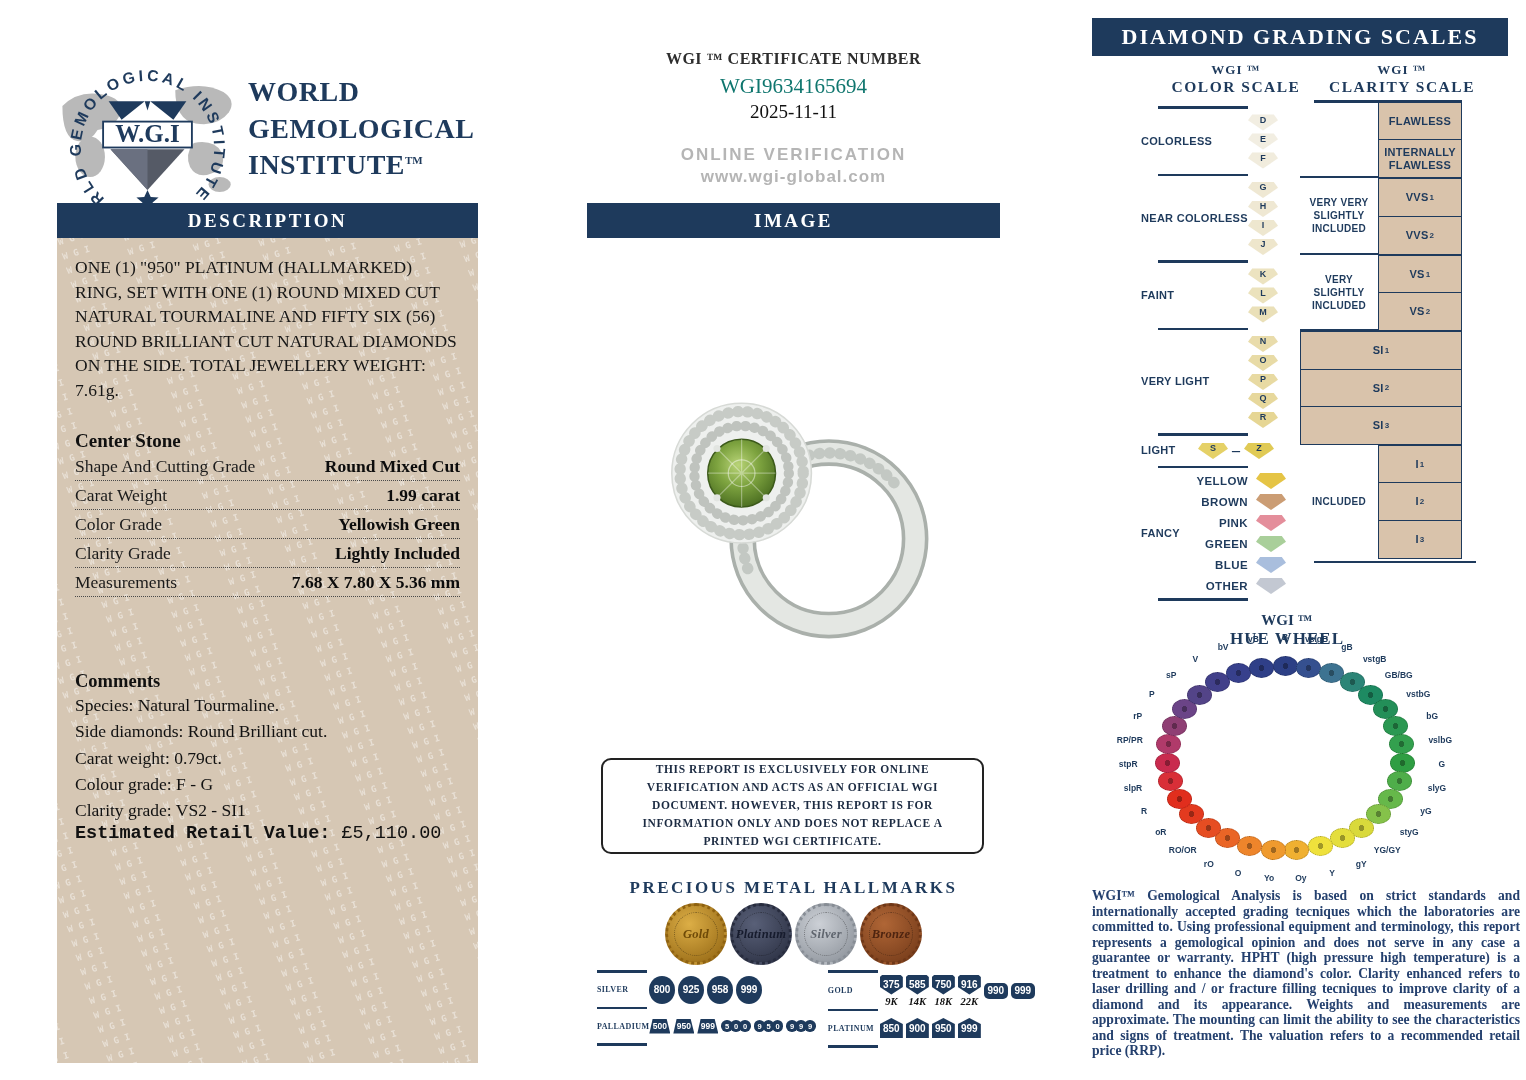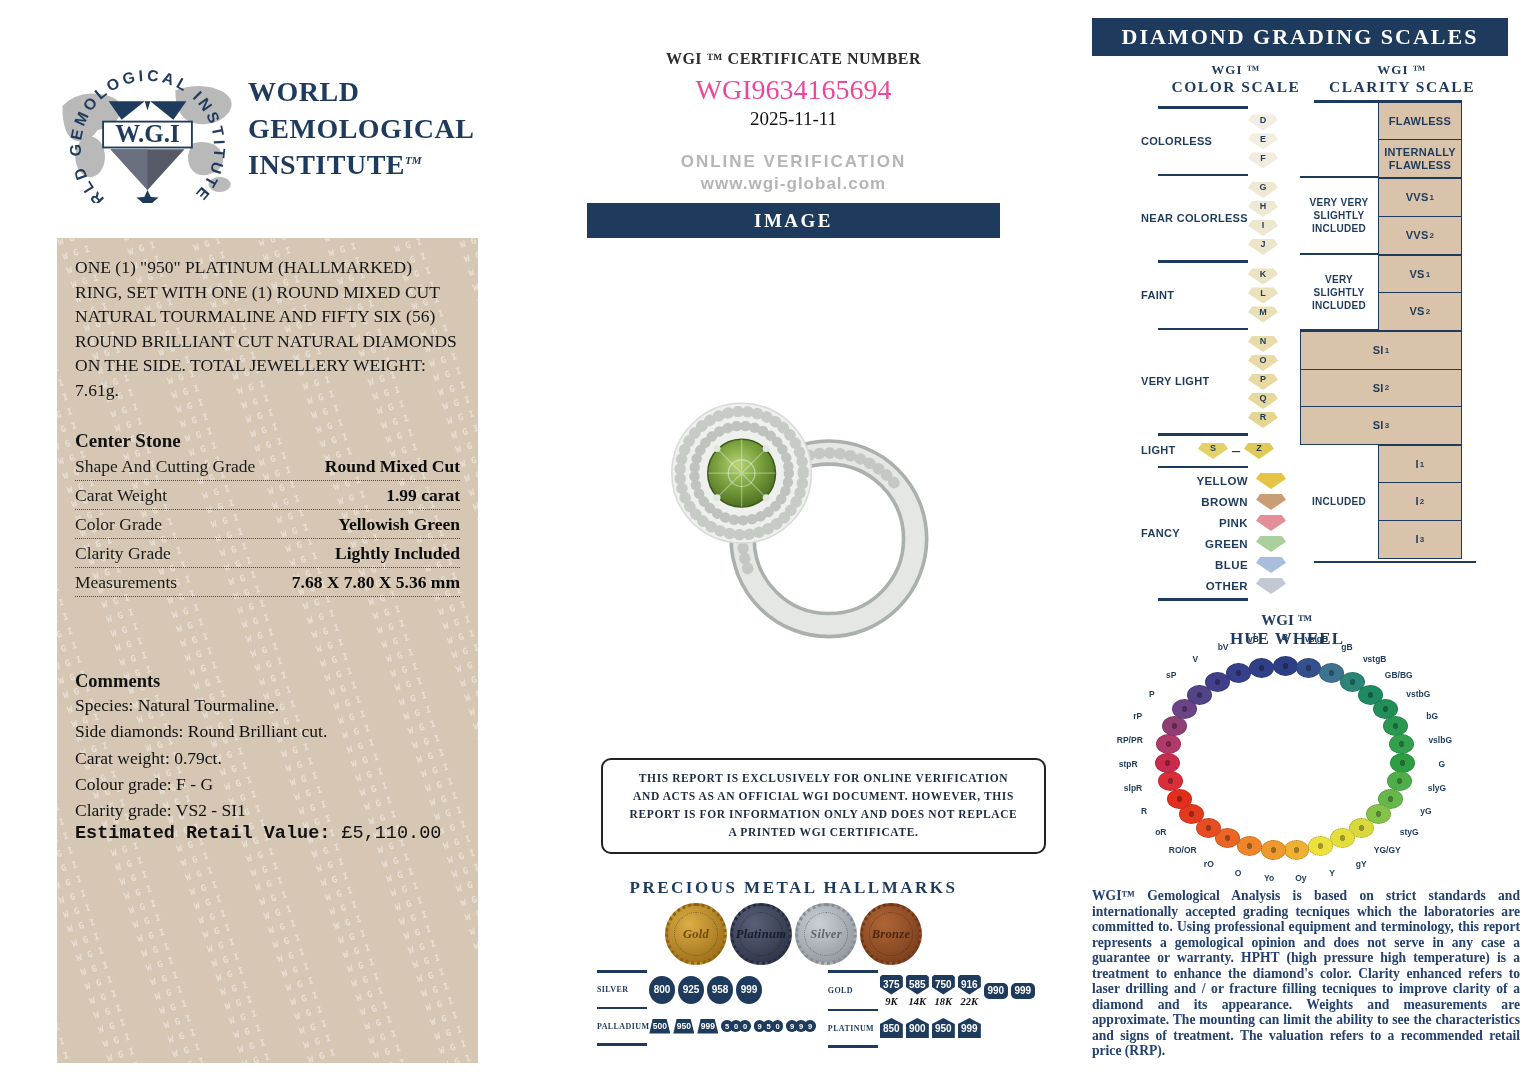--- a/index.html
+++ b/index.html
@@ -4,21 +4,21 @@
 <style>
   html,body{margin:0;padding:0;background:#ffffff;}
   .page{position:relative;width:1526px;height:1080px;background:#fff;overflow:hidden;
         font-family:"Liberation Serif","DejaVu Serif",serif;color:#111;}
   .sans{font-family:"Liberation Sans","DejaVu Sans",sans-serif;}
 
   
   .logo-row{position:absolute;left:55px;top:55px;width:425px;height:148px;display:flex;align-items:center;}
   .logo-svg{flex:0 0 185px;height:148px;}
   .org-title{margin-left:8px;font-weight:700;font-size:28px;line-height:1.32;color:#1e3a5c;letter-spacing:.5px;}
-  .org-title .tm{font-size:11px;vertical-align:super;letter-spacing:0;font-style:italic;}
+  .org-title .tm{font-size:11px;vertical-align:super;letter-spacing:0;}
 
   .bar{position:absolute;background:#1e3a5c;color:#fff;display:flex;align-items:center;justify-content:center;
        font-weight:700;letter-spacing:2.5px;}
   .bar-desc{left:57px;top:203px;width:421px;height:35px;font-size:19px;}
   .bar-img{left:587px;top:203px;width:413px;height:35px;font-size:19px;}
   .bar-right{left:1092px;top:18px;width:416px;height:38px;font-size:22px;letter-spacing:2px;}
 
   .panel{position:absolute;left:57px;top:238px;width:421px;height:825px;background:#d6c7b4;overflow:hidden;}
   .wm{position:absolute;inset:-42% -30%;transform:rotate(-17deg);color:rgba(255,255,255,.45);
       font:700 9px "DejaVu Sans Mono",monospace;letter-spacing:6px;word-spacing:15px;line-height:15px;
@@ -31,26 +31,26 @@
   .rl{color:#1b1b1b;}
   .rv{font-weight:700;color:#0c0c0c;}
   .comments-title{margin-top:74px;font-weight:700;font-size:18.5px;}
   .cmt{font-size:17.5px;line-height:1.5;}
   .retail{font-size:18.5px;font-family:Liberation Mono, monospace;}
   .retail b{font-weight:700;}
 
   
   .cert-block{position:absolute;left:587px;top:50px;width:413px;text-align:center;}
   .cert-label{font-weight:700;font-size:16px;color:#2e2e2e;letter-spacing:.5px;}
-  .cert-number{font-size:28px;color:#ec4899;margin-top:6px;}
+  .cert-number{font-size:21px;color:#0f766e;margin-top:6px;}
   .cert-date{font-size:19px;margin-top:2px;}
   .verif-title{margin-top:22px;font-weight:700;font-size:17px;color:#b5b5b5;letter-spacing:2px;}
   .verif-url{font-weight:700;font-size:17px;color:#b5b5b5;letter-spacing:1px;margin-top:2px;cursor:pointer;}
   .ring-wrap{position:absolute;left:610px;top:352px;width:370px;height:320px;}
-  .disclaimer{position:absolute;left:601px;top:758px;width:445px;height:96px;border:2px solid #222;
+  .disclaimer{position:absolute;left:601px;top:758px;width:383px;height:96px;border:2px solid #222;
               border-radius:10px;display:flex;align-items:center;justify-content:center;text-align:center;
               padding:6px 26px;box-sizing:border-box;font-weight:700;font-size:11.5px;letter-spacing:.6px;
               line-height:1.55;color:#1c2b42;}
   .hm-title{position:absolute;left:587px;top:878px;width:413px;text-align:center;font-weight:700;
             font-size:17px;color:#1e3a5c;letter-spacing:2.5px;}
   .medals{position:absolute;left:587px;top:903px;width:413px;display:flex;justify-content:center;gap:3px;}
   .medal{position:relative;width:62px;height:62px;border-radius:50%;border:3px dotted rgba(0,0,0,.35);
          box-sizing:border-box;display:flex;align-items:center;justify-content:center;}
   .medal-inner{position:absolute;inset:6px;border-radius:50%;border:1.5px dotted rgba(0,0,0,.35);}
   .medal-label{font-weight:700;font-size:12.5px;font-style:italic;letter-spacing:.3px;}
@@ -159,20 +159,21 @@
       </g>
       <polygon fill="#1e3a5c" points="100,146 103.5,153.5 112,154 105.5,159.5 107.5,168 100,163 92.5,168 94.5,159.5 88,154 96.5,153.5"></polygon>
     </svg>
     <div class="org-title">
       <div>WORLD</div>
       <div>GEMOLOGICAL</div>
       <div><span>INSTITUTE</span><span class="tm">TM</span></div>
     </div>
   </div>
 
+  <div class="bar bar-desc">DESCRIPTION</div>
 
   <div class="panel">
     <div class="wm">WGI  WGI  WGI  WGI  WGI  WGI  WGI  WGI  WGI  WGI  WGI  WGI  WGI  WGI  WGI  WGI  WGI  WGI  WGI  WGI  WGI  WGI  WGI  WGI  WGI  WGI  WGI  WGI  WGI  WGI  WGI  WGI  WGI  WGI  WGI  WGI  WGI  WGI  WGI  WGI  WGI  WGI  WGI  WGI  WGI  WGI  WGI  WGI  WGI  WGI  WGI  WGI  WGI  WGI  WGI  WGI  WGI  WGI  WGI  WGI  WGI  WGI  WGI  WGI  WGI  WGI  WGI  WGI  WGI  WGI  WGI  WGI  WGI  WGI  WGI  WGI  WGI  WGI  WGI  WGI  WGI  WGI  WGI  WGI  WGI  WGI  WGI  WGI  WGI  WGI  WGI  WGI  WGI  WGI  WGI  WGI  WGI  WGI  WGI  WGI  WGI  WGI  WGI  WGI  WGI  WGI  WGI  WGI  WGI  WGI  WGI  WGI  WGI  WGI  WGI  WGI  WGI  WGI  WGI  WGI  WGI  WGI  WGI  WGI  WGI  WGI  WGI  WGI  WGI  WGI  WGI  WGI  WGI  WGI  WGI  WGI  WGI  WGI  WGI  WGI  WGI  WGI  WGI  WGI  WGI  WGI  WGI  WGI  WGI  WGI  WGI  WGI  WGI  WGI  WGI  WGI  WGI  WGI  WGI  WGI  WGI  WGI  WGI  WGI  WGI  WGI  WGI  WGI  WGI  WGI  WGI  WGI  WGI  WGI  WGI  WGI  WGI  WGI  WGI  WGI  WGI  WGI  WGI  WGI  WGI  WGI  WGI  WGI  WGI  WGI  WGI  WGI  WGI  WGI  WGI  WGI  WGI  WGI  WGI  WGI  WGI  WGI  WGI  WGI  WGI  WGI  WGI  WGI  WGI  WGI  WGI  WGI  WGI  WGI  WGI  WGI  WGI  WGI  WGI  WGI  WGI  WGI  WGI  WGI  WGI  WGI  WGI  WGI  WGI  WGI  WGI  WGI  WGI  WGI  WGI  WGI  WGI  WGI  WGI  WGI  WGI  WGI  WGI  WGI  WGI  WGI  WGI  WGI  WGI  WGI  WGI  WGI  WGI  WGI  WGI  WGI  WGI  WGI  WGI  WGI  WGI  WGI  WGI  WGI  WGI  WGI  WGI  WGI  WGI  WGI  WGI  WGI  WGI  WGI  WGI  WGI  WGI  WGI  WGI  WGI  WGI  WGI  WGI  WGI  WGI  WGI  WGI  WGI  WGI  WGI  WGI  WGI  WGI  WGI  WGI  WGI  WGI  WGI  WGI  WGI  WGI  WGI  WGI  WGI  WGI  WGI  WGI  WGI  WGI  WGI  WGI  WGI  WGI  WGI  WGI  WGI  WGI  WGI  WGI  WGI  WGI  WGI  WGI  WGI  WGI  WGI  WGI  WGI  WGI  WGI  WGI  WGI  WGI  WGI  WGI  WGI  WGI  WGI  WGI  WGI  WGI  WGI  WGI  WGI  WGI  WGI  WGI  WGI  WGI  WGI  WGI  WGI  WGI  WGI  WGI  WGI  WGI  WGI  WGI  WGI  WGI  WGI  WGI  WGI  WGI  WGI  WGI  WGI  WGI  WGI  WGI  WGI  WGI  WGI  WGI  WGI  WGI  WGI  WGI  WGI  WGI  WGI  WGI  WGI  WGI  WGI  WGI  WGI  WGI  WGI  WGI  WGI  WGI  WGI  WGI  WGI  WGI  WGI  WGI  WGI  WGI  WGI  WGI  WGI  WGI  WGI  WGI  WGI  WGI  WGI  WGI  WGI  WGI  WGI  WGI  WGI  WGI  WGI  WGI  WGI  WGI  WGI  WGI  WGI  WGI  WGI  WGI  WGI  WGI  WGI  WGI  WGI  WGI  WGI  WGI  WGI  WGI  WGI  WGI  WGI  WGI  WGI  WGI  WGI  WGI  WGI  WGI  WGI  WGI  WGI  WGI  WGI  WGI  WGI  WGI  WGI  WGI  WGI  WGI  WGI  WGI  WGI  WGI  WGI  WGI  WGI  WGI  WGI  WGI  WGI  WGI  WGI  WGI  WGI  WGI  WGI  WGI  WGI  WGI  WGI  WGI  WGI  WGI  WGI  WGI  WGI  WGI  WGI  WGI  WGI  WGI  WGI  WGI  WGI  WGI  WGI  WGI  WGI  WGI  WGI  WGI  WGI  WGI  WGI  WGI  WGI  WGI  WGI  WGI  WGI  WGI  WGI  WGI  WGI  WGI  WGI  WGI  WGI  WGI  WGI  WGI  WGI  WGI  WGI  WGI  WGI  WGI  WGI  WGI  WGI  WGI  WGI  WGI  WGI  WGI  WGI  WGI  WGI  WGI  WGI  WGI  WGI  WGI  WGI  WGI  WGI  WGI  WGI  WGI  WGI  WGI  WGI  WGI  WGI  WGI  WGI  WGI  WGI  WGI  WGI  WGI  WGI  WGI  WGI  WGI  WGI  WGI  WGI  WGI  WGI  WGI  WGI  WGI  WGI  WGI  WGI  WGI  WGI  WGI  WGI  WGI  WGI  WGI  WGI  WGI  WGI  WGI  WGI  WGI  WGI  WGI  WGI  WGI  WGI  WGI  WGI  WGI  WGI  WGI  WGI  WGI  WGI  WGI  WGI  WGI  WGI  WGI  WGI  WGI  WGI  WGI  WGI  WGI  WGI  WGI  WGI  WGI  WGI  WGI  WGI  WGI  WGI  WGI  WGI  WGI  WGI  WGI  WGI  WGI  WGI  WGI  WGI  WGI  WGI  WGI  WGI  WGI  WGI  WGI  WGI  WGI  WGI  WGI  WGI  WGI  WGI  WGI  WGI  WGI  WGI  WGI  WGI  WGI  WGI  WGI  WGI  WGI  WGI  WGI  WGI  WGI  WGI  WGI  WGI  WGI  WGI  WGI  WGI  WGI  WGI  WGI  WGI  WGI  WGI  WGI  WGI  WGI  WGI  WGI  WGI  WGI  WGI  WGI  WGI  WGI  WGI  WGI  WGI  WGI  WGI  WGI  WGI  WGI  WGI  WGI  WGI  WGI  WGI  WGI  WGI  WGI  WGI  WGI  WGI  WGI  WGI  WGI  WGI  WGI  WGI  WGI  WGI  WGI  WGI  WGI  WGI  WGI  WGI  WGI  WGI  WGI  WGI  WGI  WGI  WGI  WGI  WGI  WGI  WGI  WGI  WGI  WGI  WGI  WGI  WGI  WGI  WGI  WGI  WGI  WGI  WGI  WGI  WGI  WGI  WGI  WGI  WGI  WGI  WGI  WGI  WGI  WGI  WGI  WGI  WGI  WGI  WGI  WGI  WGI  WGI  WGI  WGI  WGI  WGI  WGI  WGI  WGI  WGI  WGI  WGI  WGI  WGI  WGI  WGI  WGI  WGI  WGI  WGI  WGI  WGI  WGI  WGI  WGI  WGI  WGI  WGI  WGI  WGI  WGI  WGI  WGI  WGI  WGI  WGI  WGI  WGI  WGI  WGI  WGI  WGI  WGI  WGI  WGI  WGI  WGI  WGI  WGI  WGI  WGI  WGI  WGI  WGI  WGI  WGI  WGI  WGI  WGI  WGI  WGI  WGI  WGI  WGI  WGI  WGI  WGI  WGI  WGI  WGI  WGI  WGI  WGI  WGI  WGI  WGI  WGI  WGI  WGI  WGI  WGI  WGI  WGI  WGI  WGI  WGI  WGI  WGI  WGI  WGI  WGI  WGI  WGI  WGI  WGI  WGI  WGI  WGI  WGI  WGI  WGI  WGI  WGI  WGI  WGI  WGI  WGI  WGI  WGI  WGI  WGI  WGI  WGI  WGI  WGI  WGI  WGI  WGI  WGI  WGI  WGI  WGI  WGI  WGI  WGI  WGI  WGI  WGI  WGI  WGI  WGI  WGI  WGI  WGI  WGI  WGI  WGI  WGI  WGI  WGI  WGI  WGI  WGI  WGI  WGI  WGI  WGI  WGI  WGI  WGI  WGI  WGI  WGI  WGI  WGI  WGI  WGI  WGI  WGI  WGI  WGI  WGI  WGI  WGI  WGI  WGI  WGI  WGI  WGI  WGI  WGI  WGI  WGI  WGI  WGI  WGI  WGI  WGI  WGI  WGI  WGI  WGI  WGI  WGI  WGI  WGI  WGI  WGI  WGI  WGI  WGI  WGI  WGI  WGI  WGI  WGI  WGI  WGI  WGI  WGI  WGI  WGI  WGI  WGI  WGI  WGI  WGI  WGI  WGI  WGI  WGI  WGI  WGI  WGI  WGI  WGI  WGI  WGI  WGI  WGI  WGI  WGI  WGI  WGI  WGI  WGI  WGI  WGI  WGI  WGI  WGI  WGI  WGI  WGI  WGI  WGI  WGI  WGI  WGI  WGI  WGI  WGI  WGI  WGI  WGI  WGI  WGI  WGI  WGI  WGI  WGI  WGI  WGI  WGI  WGI  WGI  WGI  WGI  WGI  WGI  WGI  WGI  WGI  WGI  WGI  WGI  WGI  WGI  WGI  WGI  WGI  WGI  WGI  WGI  WGI  WGI  WGI  WGI  WGI  WGI  WGI  WGI  WGI  WGI  WGI  WGI  WGI  WGI  WGI  WGI  WGI  WGI  WGI  WGI  WGI  WGI  WGI  WGI  WGI  WGI  WGI  WGI  WGI  WGI  WGI  WGI  WGI  WGI  WGI  WGI  WGI  WGI  WGI  WGI  WGI  WGI  WGI  WGI  WGI  WGI  WGI  WGI  WGI  WGI  WGI  WGI  WGI  WGI  WGI  WGI  WGI  WGI  WGI  WGI  WGI  WGI  WGI  WGI  WGI  WGI  WGI  WGI  WGI  WGI  WGI  WGI  WGI  WGI  WGI  WGI  WGI  WGI  WGI  WGI  WGI  WGI  WGI  WGI  WGI  WGI  WGI  WGI  WGI  WGI  WGI  WGI  WGI  WGI  WGI  WGI  WGI  WGI  WGI  WGI  WGI  WGI  WGI  WGI  WGI  WGI  WGI  WGI  WGI  WGI  WGI  WGI  WGI  WGI  WGI  WGI  WGI  WGI  WGI  WGI  WGI  WGI  WGI  WGI  WGI  WGI  WGI  WGI  WGI  WGI  WGI  WGI  WGI  WGI  WGI  WGI  WGI  WGI  WGI  WGI  WGI  WGI  WGI  WGI  WGI  WGI  WGI  WGI  WGI  WGI  WGI  WGI  WGI  WGI  WGI  WGI  WGI  WGI  WGI  WGI  WGI  WGI  WGI  WGI  WGI  WGI  WGI  WGI  WGI  WGI  WGI  WGI  WGI  WGI  WGI  WGI  WGI  WGI  WGI  WGI  WGI  WGI  WGI  WGI  WGI  WGI  WGI  WGI  WGI  WGI  WGI  WGI  WGI  WGI  WGI  WGI  WGI  WGI  WGI  WGI  WGI  WGI  WGI  WGI  WGI  WGI  WGI  WGI  WGI  WGI  WGI  WGI  WGI  WGI  WGI  WGI  WGI  WGI  WGI  WGI  WGI  WGI  WGI  WGI  WGI  WGI  WGI  WGI  WGI  WGI  WGI  WGI  WGI  WGI  WGI  WGI  WGI  WGI  WGI  WGI  WGI  WGI  WGI  WGI  WGI  WGI  WGI  WGI  WGI  WGI  WGI  WGI  WGI  WGI  WGI  WGI  WGI  WGI  WGI  WGI  WGI  WGI  WGI  WGI  WGI  WGI  WGI  WGI  WGI  WGI  WGI  WGI  WGI  WGI  WGI  WGI  WGI  WGI  WGI  WGI  WGI  WGI  WGI  WGI  WGI  WGI  WGI  WGI  WGI  WGI  WGI  WGI  WGI  WGI  WGI  WGI  WGI  WGI  WGI  WGI  WGI  WGI  WGI  WGI  WGI  WGI  WGI  WGI  WGI  WGI  WGI  WGI  WGI  WGI  WGI  WGI  WGI  WGI  WGI  WGI  WGI  WGI  WGI  WGI  WGI  WGI  WGI  WGI  WGI  WGI  WGI  WGI  WGI  WGI  WGI  WGI  WGI  WGI  WGI  WGI  WGI  WGI  WGI  WGI  WGI  WGI  WGI  WGI  WGI  WGI  WGI  WGI  WGI  WGI  WGI  WGI  WGI  WGI  WGI  WGI  WGI  WGI  WGI  WGI  WGI  WGI  WGI  WGI  WGI  WGI  WGI  WGI  WGI  WGI  WGI  WGI  WGI  WGI  WGI  WGI  WGI  WGI  WGI  WGI  WGI  WGI  WGI  WGI  WGI  WGI  WGI  WGI  WGI  WGI  WGI  WGI  WGI  WGI  WGI  WGI  WGI  WGI  WGI  WGI  WGI  WGI  WGI  WGI  WGI  WGI  WGI  WGI  WGI  WGI  WGI  WGI  WGI  WGI  WGI  WGI  WGI  WGI  WGI  WGI  WGI  WGI  WGI  WGI  WGI  WGI  WGI  WGI  WGI  WGI  WGI  WGI  WGI  WGI  WGI  WGI  WGI  WGI  WGI  WGI  WGI  WGI  WGI  WGI  WGI  WGI  WGI  WGI  WGI  WGI  WGI  WGI  WGI  WGI  WGI  WGI  WGI  WGI  WGI  WGI  WGI  WGI  WGI  WGI  WGI  WGI  WGI  WGI  WGI  WGI  WGI  WGI  WGI  WGI  WGI  WGI  WGI  WGI  WGI  WGI  WGI  WGI  WGI  WGI  WGI  WGI  WGI  WGI  WGI  WGI  WGI  WGI  WGI  WGI  WGI  WGI  WGI  WGI  WGI  WGI  WGI  WGI  WGI  WGI  WGI  WGI  WGI  WGI  WGI  WGI  WGI  WGI  WGI  WGI  WGI  WGI  WGI  WGI  WGI  WGI  WGI  WGI  WGI  WGI  WGI  WGI  WGI  WGI  WGI  WGI  WGI  WGI  WGI  WGI  WGI  WGI  WGI  WGI  WGI  WGI  WGI  WGI  WGI  WGI  WGI  WGI  WGI  WGI  WGI  WGI  WGI  WGI  WGI  WGI  WGI  WGI  WGI  WGI  WGI  WGI  WGI  WGI  WGI  WGI  WGI  WGI  WGI  WGI  WGI  WGI  WGI  WGI  WGI  WGI  WGI  WGI  WGI  WGI  WGI  WGI  WGI  WGI  WGI  WGI  WGI  WGI  WGI  WGI  WGI  WGI  WGI  WGI  WGI  WGI  WGI  WGI  WGI  WGI  WGI  WGI  WGI  WGI  WGI  WGI  WGI  WGI  WGI  WGI  WGI  WGI  WGI  WGI  WGI  WGI  WGI  WGI  WGI  WGI  WGI  WGI  WGI  WGI  WGI  WGI  WGI  WGI  WGI  WGI  WGI  WGI  WGI  WGI  WGI  WGI  WGI  WGI  WGI  WGI  WGI  WGI  WGI  WGI  WGI  WGI  WGI  WGI  WGI  WGI  WGI  WGI  WGI  WGI  WGI  WGI  WGI  WGI  WGI  WGI  WGI  WGI  WGI  WGI  WGI  WGI  </div>
     <div class="panel-inner">
       <div class="desc-text">ONE (1) "950" PLATINUM (HALLMARKED) RING, SET WITH ONE (1) ROUND MIXED CUT NATURAL TOURMALINE AND FIFTY SIX (56) ROUND BRILLIANT CUT NATURAL DIAMONDS ON THE SIDE. TOTAL JEWELLERY WEIGHT: 7.61g.</div>
       <div class="cs-title">Center Stone</div>
       <div>
           <div class="row">
             <span class="rl">Shape And Cutting Grade</span>
             <span class="rv">Round Mixed Cut</span>

